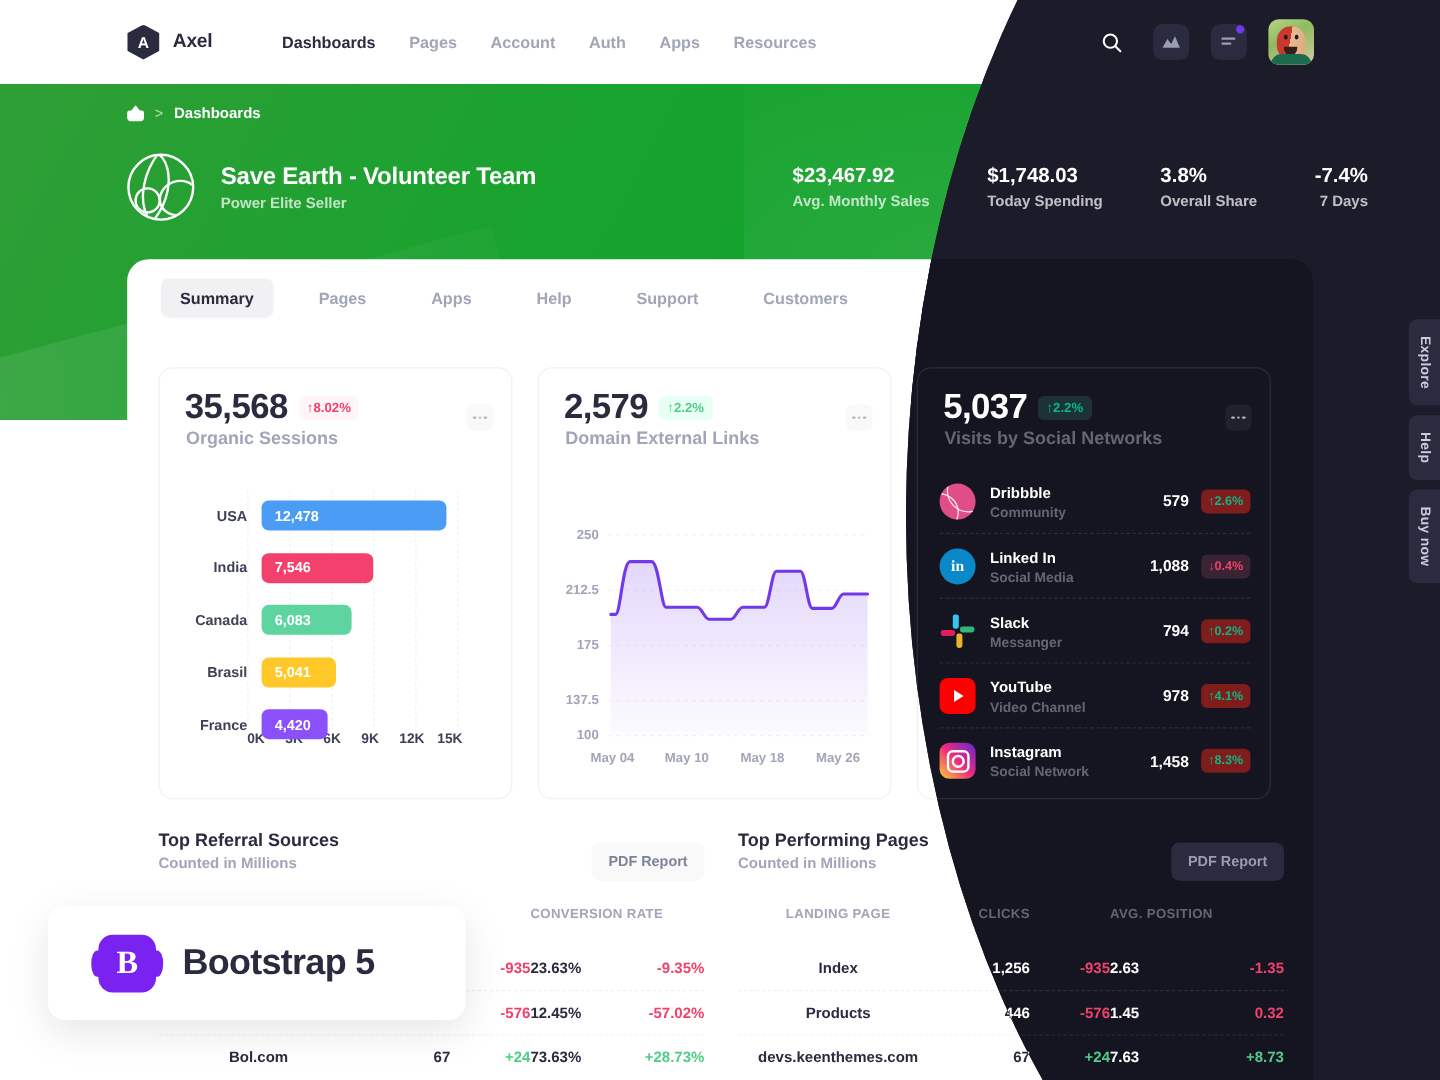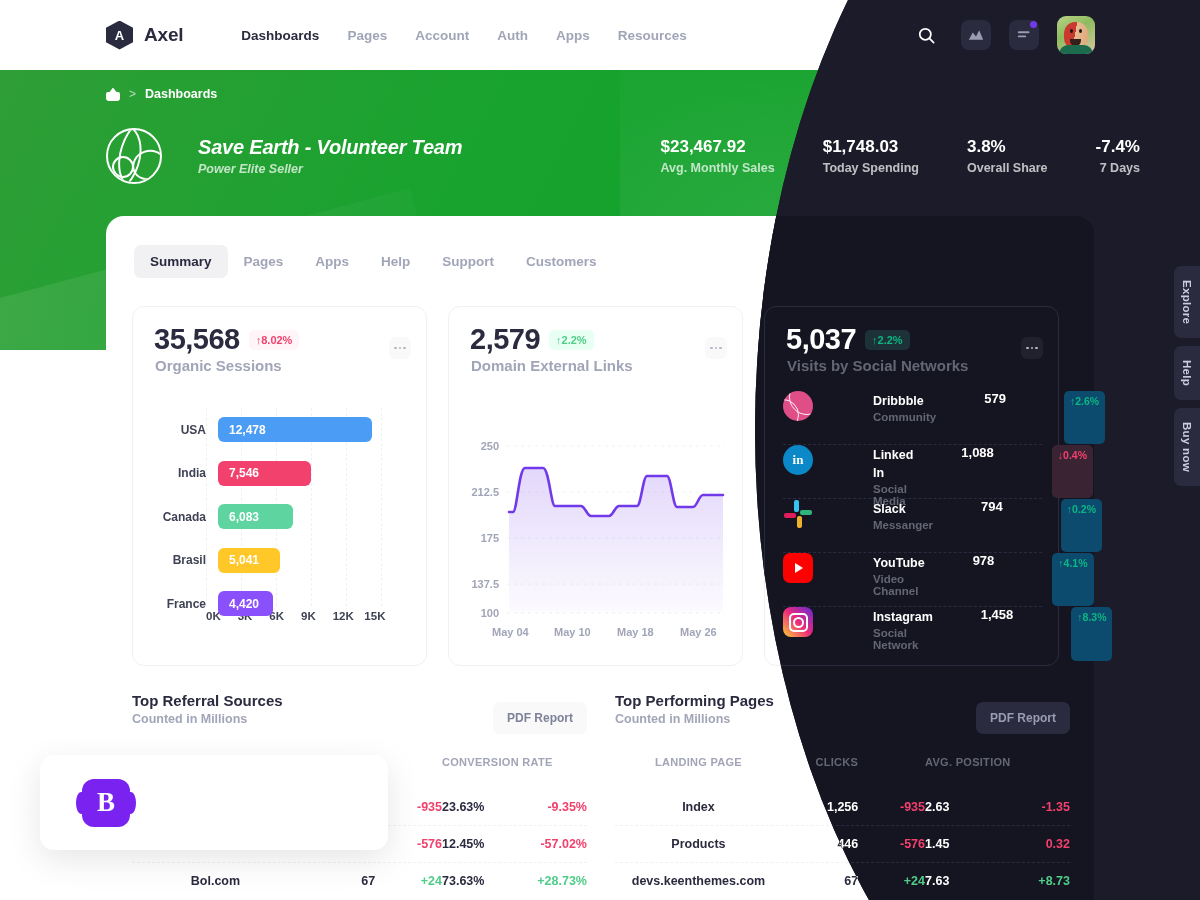--- a/index.html
+++ b/index.html
@@ -19,21 +19,21 @@
     position: absolute; top: 0; left: 0; width: 1200px; height: 70px;
     background: #fff; display: flex; align-items: center;
   }
   .brand { display: flex; align-items: center; gap: 11px; margin-left: 106px; }
   .brand-mark {
     width: 27px; height: 29px; background: #2b2b40; color: #fff;
     display: flex; align-items: center; justify-content: center;
     font-size: 13px; font-weight: bold;
     clip-path: polygon(50% 0%, 100% 25%, 100% 75%, 50% 100%, 0% 75%, 0% 25%);
   }
-  .brand-name { font-size: 19px; font-weight: bold; color: #2b2b40; letter-spacing:-.2px;}
+  .brand-name { font-size: 16px; font-weight: bold; color: #2b2b40; letter-spacing:-.2px;}
   .navlinks { display: flex; align-items: center; gap: 28px; margin-left: 58px; }
   .navlink { font-size: 13.5px; color: #a1a5b7; font-weight: 600; cursor: pointer; white-space: nowrap;}
   .navlink.active { color: #2b2b40; }
   .topright { position: absolute; right: 105px; top: 16px; display: flex; align-items: center; gap: 18px; }
   .ticon { width: 34px; height: 34px; display:flex; align-items:center; justify-content:center; position: relative; cursor: pointer;}
   .ticon.soft { background:#f1f1f4; border-radius: 8px; width:30px; height:30px;}
   .dotbadge { position: absolute; top: 1px; right: 2px; width: 7px; height: 7px; border-radius: 50%; background: #7239ea; }
   .avatar {
     width: 38px; height: 38px; border-radius: 9px; overflow: hidden; cursor: pointer;
     background: linear-gradient(150deg,#b9d48a 0%,#8fbb5e 40%,#d9c9a3 100%);
@@ -68,35 +68,35 @@
   .home-ico:after{ content:""; position:absolute; left:1px; top:0px; width:12px;height:8px;background:#fff;
      clip-path: polygon(50% 0,100% 100%,0 100%);}
 
   .hero-row { position: absolute; left: 106px; top: 58px; right: 60px; display:flex; align-items:center; }
   .globe { width: 56px; height: 56px; border-radius: 50%; border: 2.5px solid #fff; position: relative; overflow: hidden; flex:none;}
   .globe i { position:absolute; border: 2px solid #fff; border-radius: 50%; display:block;}
   .g1{ left:-12px; top:-6px; width:44px; height:70px; transform: rotate(18deg);}
   .g2{ left:12px; top:-14px; width:44px; height:74px; transform: rotate(18deg);}
   .g3{ left:4px; top:26px; width:22px; height:22px;}
   .g4{ left:24px; top:20px; width:34px; height:30px; transform: rotate(-20deg);}
-  .teamtext { margin-left: 36px; font-style: italic; }
+  .teamtext { margin-left: 22px; }
   .team-title { color:#fff; font-size: 20px; font-weight: bold; letter-spacing: -.2px; }
   .team-sub { color: rgba(255,255,255,.72); font-size: 12.5px; font-weight: 600; margin-top: 3px;}
   .stats { margin-left:auto; display:flex; gap: 0; align-items:flex-start; }
   .stat { padding-right: 48px; }
   .stat:last-child{ padding-right:0;text-align:right; }
   .stat-v { color:#fff; font-size: 17px; font-weight: bold; }
   .stat-l { color: rgba(255,255,255,.72); font-size: 12.5px; font-weight:600; margin-top: 4px;}
 
   
   .sheet {
     position: absolute; top: 216px; left: 106px; width: 988px; height: 720px;
     background: #fff; border-radius: 18px 18px 0 0;
   }
-  .tabs { position:absolute; left: 28px; top: 29px; display:flex; gap: 0; align-items:center; }
+  .tabs { position:absolute; left: 28px; top: 16px; display:flex; gap: 22px; align-items:center; }
   .tab { font-size:13.5px; font-weight:600; color:#a1a5b7; padding: 9px 16px; border-radius:7px; cursor:pointer; white-space:nowrap;}
   .tab.active { color:#2b2b40; background:#f1f1f4; }
 
   .cards { position:absolute; left: 26px; top: 90px; display:flex; gap: 21px; }
   .card { width: 295px; height: 360px; border: 1px solid #f1f1f4; border-radius: 12px; position: relative; }
   .card-val { position:absolute; left: 21px; top: 16px; display:flex; align-items:center; gap: 9px;}
   .bignum { font-size: 29px; font-weight: bold; color: #2b2b40; letter-spacing: -.5px; }
   .badge { font-size: 11px; font-weight: bold; padding: 4px 7px; border-radius: 5px; white-space:nowrap;}
   .badge.up { color:#50cd89; background:#e8fff3; }
   .badge.down { color:#f1416c; background:#fff5f8; }
@@ -118,21 +118,21 @@
   .bc-axis span{ width: 35px; font-size:11.5px; font-weight:bold; color:#3f4254; text-align:left;}
 
   
   .linechart{ position:absolute; left:0; top:95px; width:295px; height:250px;}
   .lc-ylab{ position:absolute; left: 14px; font-size: 11px; font-weight:600; color:#a1a5b7; text-align:right; width: 36px;}
   .lc-xlab{ position:absolute; top: 224px; font-size: 11px; font-weight:600; color:#a1a5b7;}
   .lc-svg{ position:absolute; left: 58px; top: 0px; }
 
   
   .sociallist{ position:absolute; left: 18px; top: 84px; right: 16px; }
-  .srow{ height: 54px; display:flex; border-bottom: 1px dashed #f1f1f4; gap: 48px;}
+  .srow{ height: 54px; display:flex; align-items:center; border-bottom: 1px dashed #f1f1f4;}
   .srow:last-child{ border-bottom: none; }
   .sico{ width:30px; height:30px; border-radius:7px; flex:none; margin-right:12px; position:relative; overflow:hidden;}
   .sname{ font-size:12.5px; font-weight:bold; color:#2b2b40;}
   .ssub{ font-size:11.5px; color:#a1a5b7; font-weight:600; margin-top:2px;}
   .sval{ margin-left:auto; font-size:13px; font-weight:bold; color:#2b2b40; margin-right:10px;}
   .sbadge{ font-size:10.5px; font-weight:bold; padding:4px 6px; border-radius:5px; white-space:nowrap;}
 
   
   .ic-dribbble{ background:#e04e88; border-radius:50%;}
   .ic-dribbble:before,.ic-dribbble:after{content:"";position:absolute;border:1.6px solid rgba(255,255,255,.9);border-radius:50%;}
@@ -180,21 +180,21 @@
   .darklayer .ticon.soft{ background:#2b2b40;}
   .darklayer .hero{ background: linear-gradient(118deg,#1b1b29,#1b1b29);}
   .darklayer .sheet{ background:#151521;}
   .darklayer .tab{ color:#636674;} .darklayer .tab.active{ color:#fff; background:#2b2b40;}
   .darklayer .card{ border-color:#2b2b40;}
   .darklayer .bignum{ color:#fff;}
   .darklayer .card-sub{ color:#636674;}
   .darklayer .dots{ background:#21212e;}
   .darklayer .badge.up{ color:#0bb783; background:#1c3238;}
   .darklayer .badge.down{ color:#f1416c; background:#3a2434;}
-  .darklayer .sbadge.up{ color:#0bb783; background:#0c4a6e;}
+  .darklayer .sbadge.up{ color:#0bb783; background:#7f1d1d;}
   .darklayer .sbadge.down{ color:#f1416c; background:#3a2434;}
   .darklayer .bc-lab{ color:#cdcdde;}
   .darklayer .bc-axis span{ color:#cdcdde;}
   .darklayer .bc-grid span{ border-color:#2b2b40;}
   .darklayer .sname{ color:#fff;} .darklayer .ssub{ color:#636674;}
   .darklayer .sval{ color:#fff;}
   .darklayer .srow{ border-color:#2b2b40;}
   .darklayer .tbl-title{ color:#fff;} .darklayer .tbl-sub{ color:#636674;}
   .darklayer .pdfbtn{ background:#2b2b40; color:#9a9cb1;}
   .darklayer .thead div{ color:#636674;}
@@ -869,15 +869,16 @@
   </div>
 
   <div class="sidebtns">
     <div class="sidebtn">Explore</div>
     <div class="sidebtn">Help</div>
     <div class="sidebtn">Buy now</div>
   </div>
 
   <div class="bootstrap-pill">
     <div class="bs-logo">B</div>
+    <div class="bs-text">Bootstrap 5</div>
   </div>
 
 </div>
 
 </body></html>

